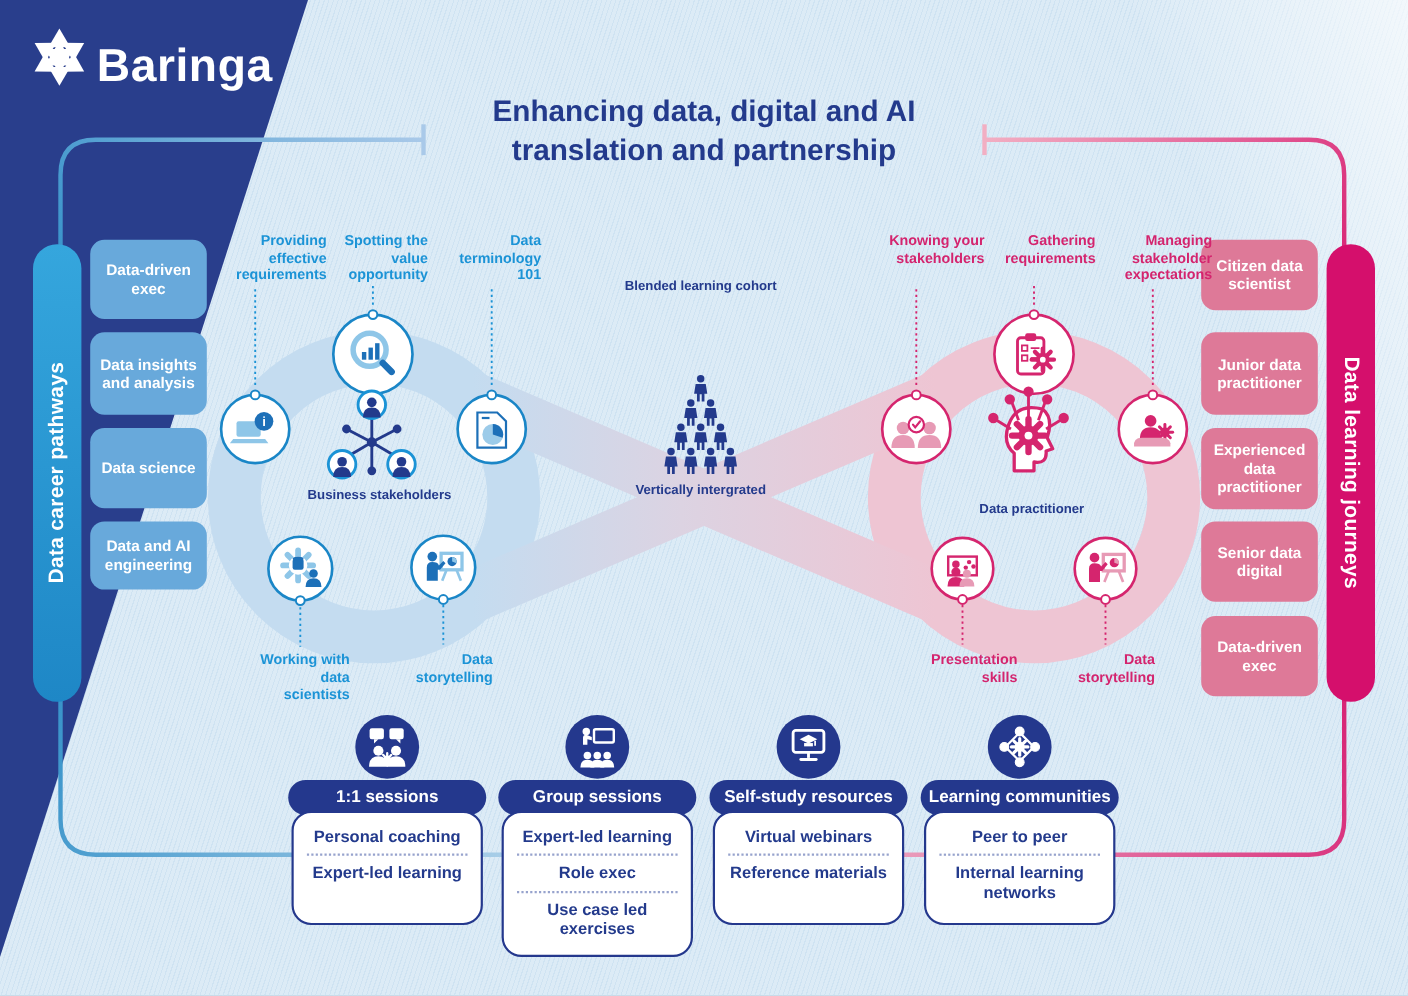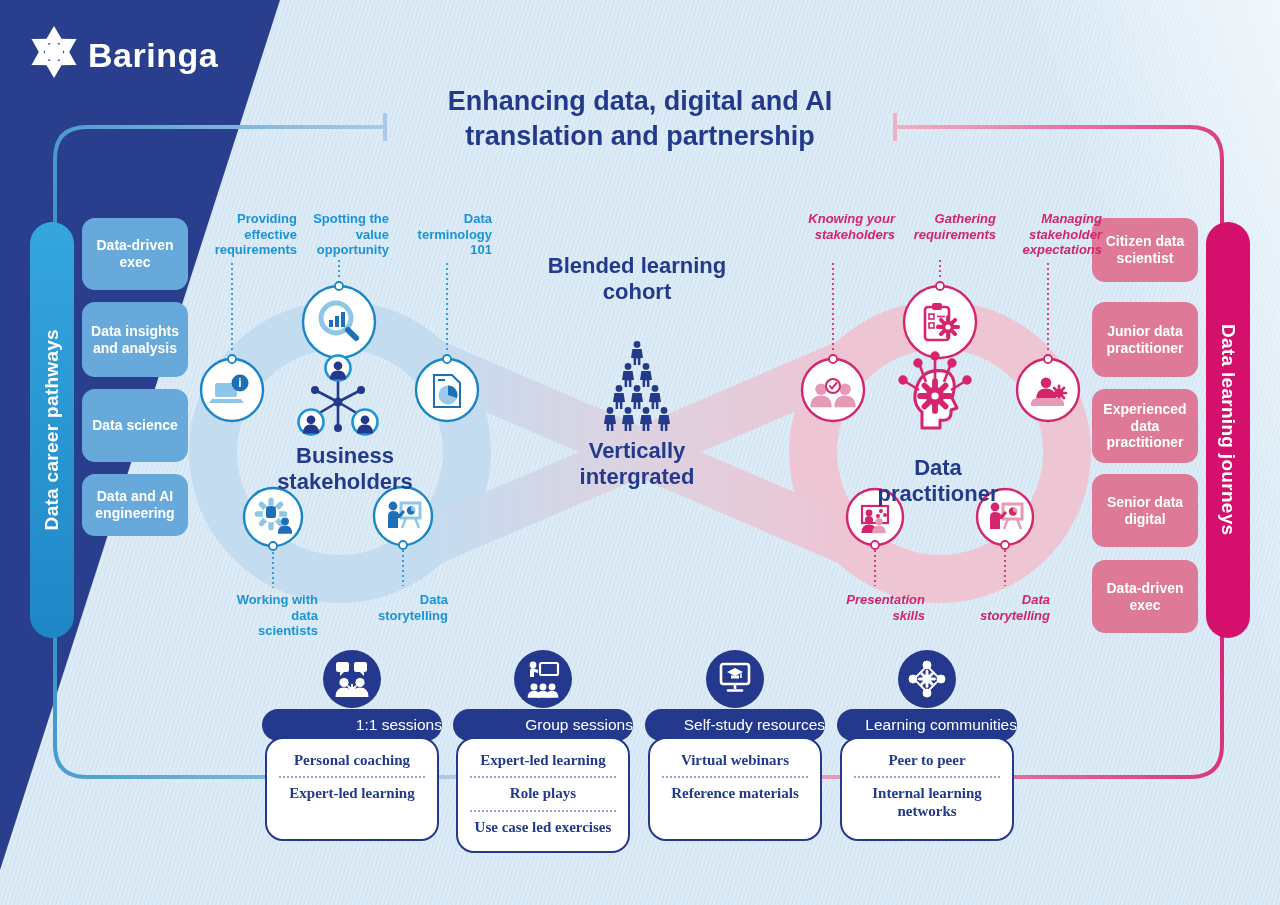--- a/index.html
+++ b/index.html
@@ -21,30 +21,30 @@
   .vpill-left{left:30px;top:222px;height:416px;background:linear-gradient(180deg,#35a6dd,#1e87c6);}
   .vpill-left span{writing-mode:vertical-rl;transform:rotate(180deg);white-space:nowrap;}
   .vpill-right{left:1206px;top:222px;height:416px;background:#d50f6c;}
   .vpill-right span{writing-mode:vertical-rl;white-space:nowrap;}
   .side-box{width:106px;border-radius:13px;color:#fff;font-weight:bold;font-size:14px;
     line-height:1.18;display:flex;align-items:center;justify-content:center;text-align:center;
     padding:0 8px;box-sizing:border-box;}
   .lbox{left:82px;background:#68a9db;}
   .rbox{left:1092px;background:#de7998;}
   .loop-label{font-size:13px;font-weight:bold;text-align:right;line-height:1.2;}
-  .blue{color:#1b93d6;} .pinkc{color:#d4246e;font-style:italic;}
-  .center-label{font-size:22px;font-weight:bold;color:#233a8c;text-align:center;line-height:1.18;}
+  .blue{color:#1b93d6;} .pinkc{color:#d4246e;}
+  .center-label{font-size:12px;font-weight:bold;color:#233a8c;text-align:center;line-height:1.18;}
   .grp-pill{top:709px;width:180px;height:32px;line-height:32px;border-radius:16px;
-    background:#24388d;color:#fff;font-size:15.5px;font-weight:normal;text-align:right;}
+    background:#24388d;color:#fff;font-size:15.5px;font-weight:bold;text-align:center;}
   .grp-card{top:737px;width:174px;min-height:104px;background:#fff;border:2.5px solid #24388d;
-    border-radius:18px;box-sizing:border-box;padding:6px 0 8px 0;font-family:Liberation Serif, serif;}
+    border-radius:18px;box-sizing:border-box;padding:6px 0 8px 0;}
   .grp-item{font-size:15px;font-weight:bold;color:#233a8c;text-align:center;
     line-height:1.15;padding:7px 6px;}
   .grp-sep{width:86%;margin:0 auto;border-top:2px dotted #97a3cd;height:0;}
-  .logo-text{left:88px;top:36px;color:#fff;font-size:34px;font-weight:bold;letter-spacing:.5px;}
+  .logo-text{left:88px;top:36px;color:#fff;font-size:42px;font-weight:bold;letter-spacing:.5px;}
 </style>
 </head>
 <body>
 
 <div class="stage">
   <div class="wedge"></div>
 
   <svg class="abs" style="left:0;top:0" width="1280" height="905" viewBox="0 0 1280 905">
     <defs>
       <linearGradient id="gBlueTop" gradientUnits="userSpaceOnUse" x1="385" y1="127" x2="55" y2="330">
@@ -394,21 +394,21 @@
   <div class="abs grp-card" style="left:265px">
     <div class="grp-item">Personal coaching</div>
     <div class="grp-sep"></div>
     <div class="grp-item">Expert-led learning</div>
   </div>
 
   <div class="abs grp-pill" style="left:453px">Group sessions</div>
   <div class="abs grp-card" style="left:456px">
     <div class="grp-item">Expert-led learning</div>
     <div class="grp-sep"></div>
-    <div class="grp-item">Role plays</div>
+    <div class="grp-item">Role exec</div>
     <div class="grp-sep"></div>
     <div class="grp-item">Use case led exercises</div>
   </div>
 
   <div class="abs grp-pill" style="left:645px">Self-study resources</div>
   <div class="abs grp-pill" style="left:837px">Learning communities</div>
 
   <div class="abs grp-card" style="left:648px">
     <div class="grp-item">Virtual webinars</div>
     <div class="grp-sep"></div>

